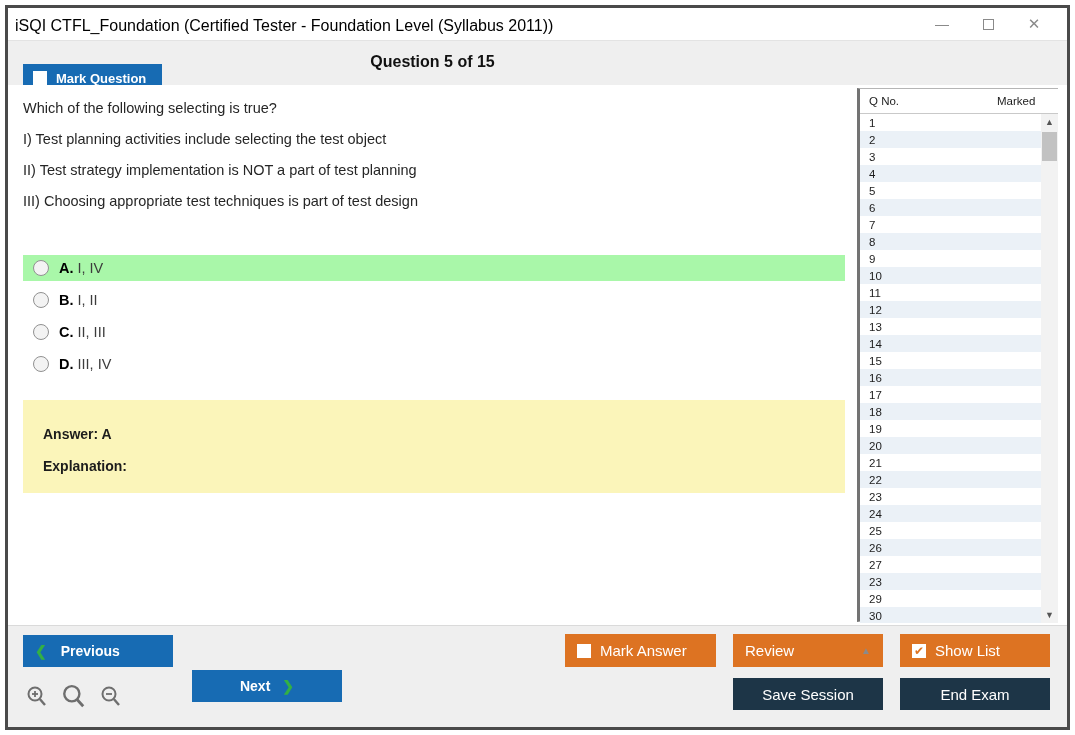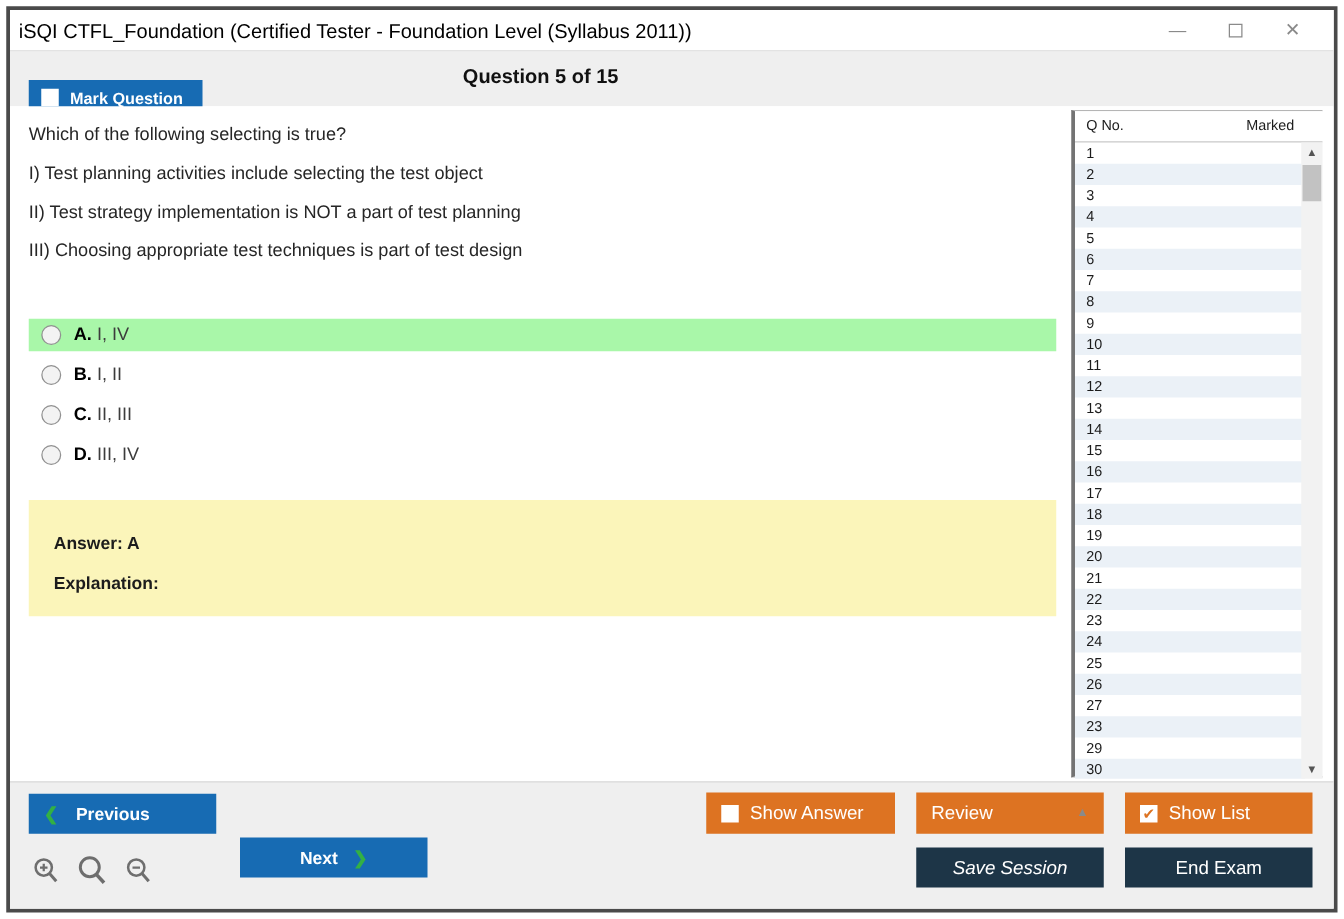--- a/index.html
+++ b/index.html
@@ -62,21 +62,21 @@
   .chev { color:#33b044; font-weight:bold; font-size:14px; }
   .prev-btn .chev { margin-right:14px; }
   .next-btn .chev { margin-left:12px; }
 
   .orange-btn { position:absolute; top:8px; height:33px; background:#dd7322; color:#fff; font-size:15px; padding-left:12px; }
   .show-answer { left:557px; width:151px; }
   .review { left:725px; width:150px; justify-content:space-between; padding-right:12px; }
   .show-list { left:892px; width:150px; }
   .tri-up { color:#8a8a8a; font-size:10px; }
   .navy-btn { position:absolute; top:52px; height:32px; background:#1d3547; color:#fff; font-size:15px; justify-content:center; }
-  .save-session { left:725px; width:150px;font-style:italic; }
+  .save-session { left:725px; width:150px; }
   .end-exam { left:892px; width:150px; }
 
   .zoom-tools { position:absolute; left:17px; top:58px; display:flex; align-items:center; gap:12px; }
   .zoom-ic { cursor:pointer; display:inline-flex; }
 </style>
 </head>
 <body>
 
 <div class="frame">
 
@@ -281,21 +281,21 @@
         <svg width="24" height="24" viewBox="0 0 24 24">
             <circle cx="10" cy="9" r="6.5" fill="none" stroke="#6e6e6e" stroke-width="2"></circle>
             <line x1="14.8" y1="14" x2="20" y2="20" stroke="#6e6e6e" stroke-width="2.4"></line>
             <line x1="7" y1="9" x2="13" y2="9" stroke="#6e6e6e" stroke-width="1.8"></line>
           </svg>
       </span>
     </div>
 
     <button class="btn orange-btn show-answer">
       <span class="cb"></span>
-      <span>Show Answer</span>
+      <span>Mark Answer</span>
     </button>
     <button class="btn orange-btn review">
       <span>Review</span>
       <span class="tri-up">▲</span>
     </button>
     <button class="btn orange-btn show-list">
       <span class="cb" id="show-list-cb">✔</span>
       <span>Show List</span>
     </button>
     <button class="btn navy-btn save-session">

